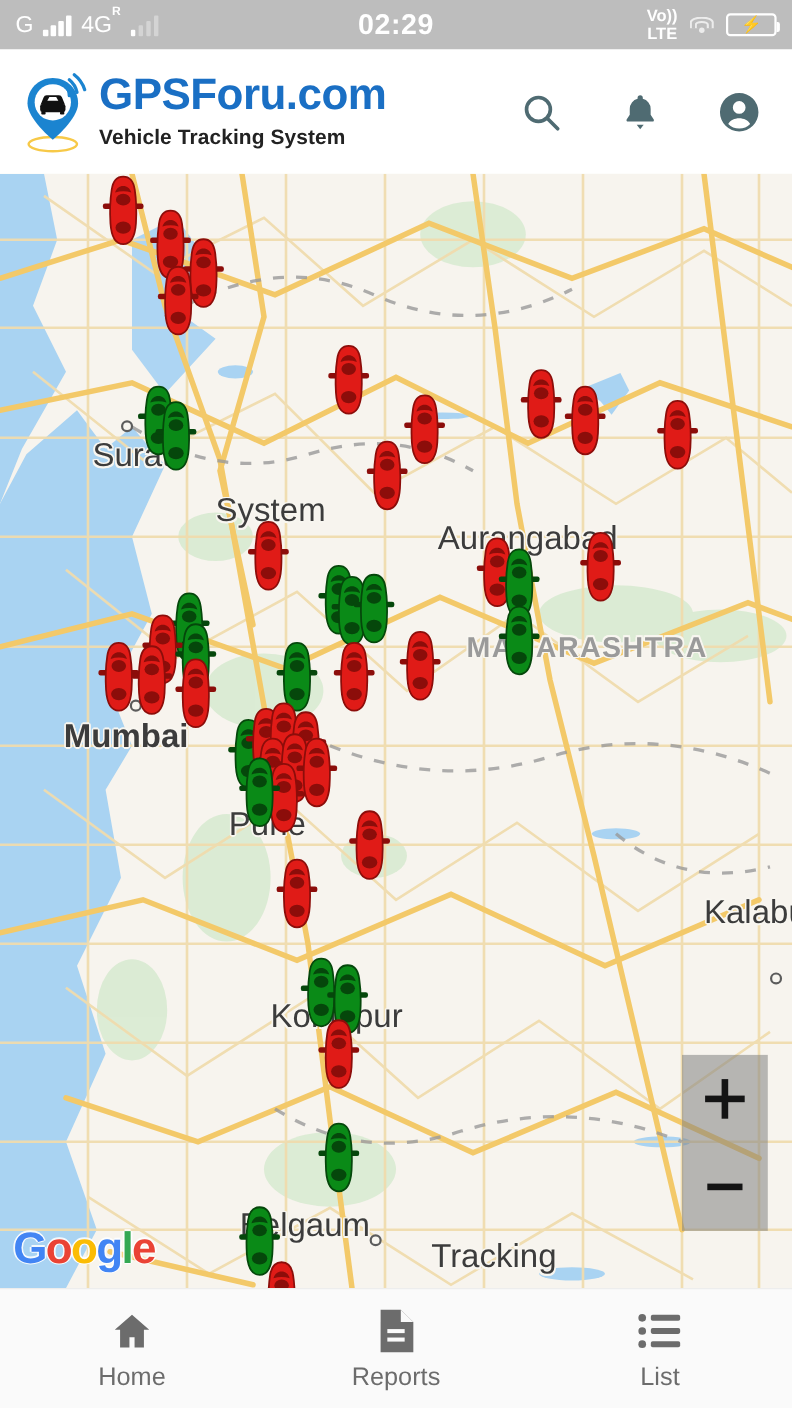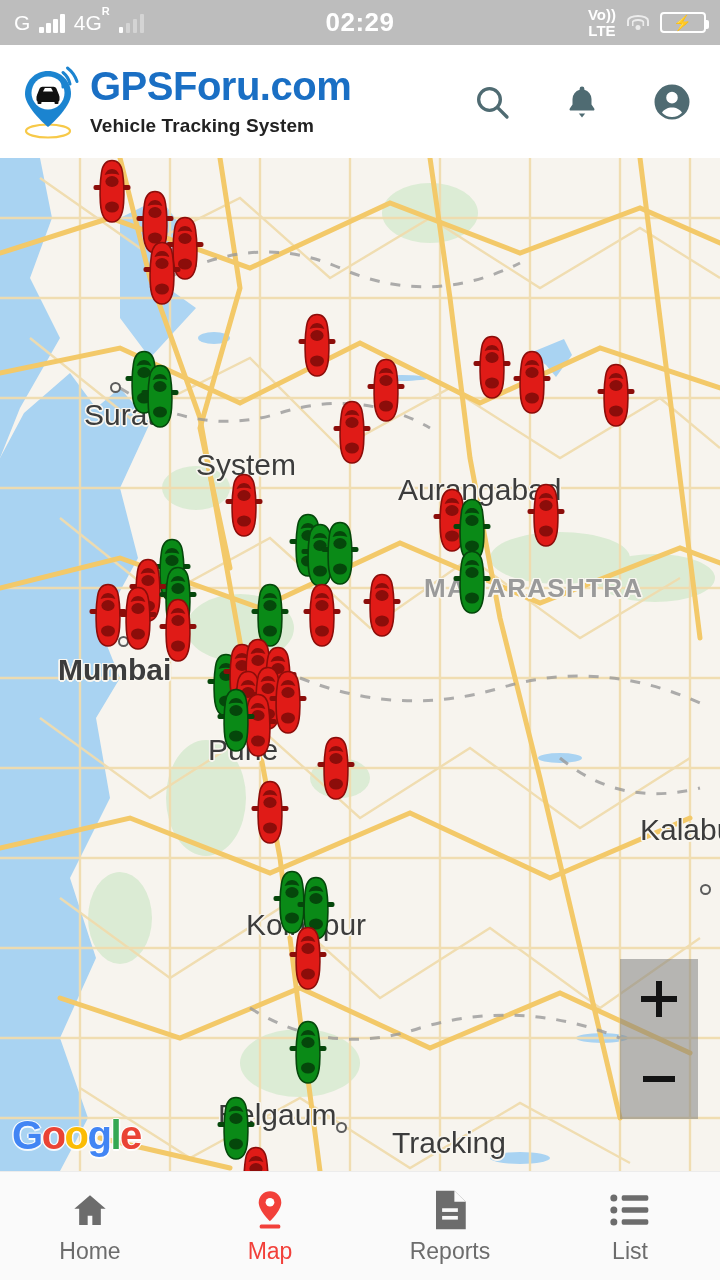--- a/index.html
+++ b/index.html
@@ -718,30 +718,20 @@
 
 <div id="bottom-nav">
   <div class="nav-item">
     <span class="nav-ico">
       <svg width="40" height="40" viewBox="0 0 24 24" fill="currentColor">
           <path d="M12 3.2 2.6 11.3h2.9V21h5.1v-5.6h2.8V21h5.1v-9.7h2.9z"></path>
         </svg>
     </span>
     <span class="nav-label">Home</span>
   </div>
-  <div class="nav-item active">
-    <span class="nav-ico">
-      <svg width="40" height="42" viewBox="0 0 24 26" fill="currentColor">
-        <path d="M12 1.4a7 7 0 0 0-7 7c0 5 7 11.6 7 11.6s7-6.6 7-11.6a7 7 0 0 0-7-7z"></path>
-        <circle cx="12" cy="8.2" r="2.7" fill="#fff"></circle>
-        <rect x="5.6" y="22" width="12.8" height="2.5" rx="1"></rect>
-      </svg>
-    </span>
-    <span class="nav-label">Map</span>
-  </div>
   <div class="nav-item">
     <span class="nav-ico">
       <svg width="36" height="42" viewBox="0 0 20 24" fill="currentColor">
         <path d="M2 1h10.5L19 7.3V23H2z"></path>
           <path d="M12.5 1 19 7.3h-6.5z" fill="#fafafa"></path>
         <rect x="5.5" y="11" width="9" height="2.1" fill="#fafafa"></rect>
         <rect x="5.5" y="15.4" width="9" height="2.1" fill="#fafafa"></rect>
       </svg>
     </span>
     <span class="nav-label">Reports</span>

